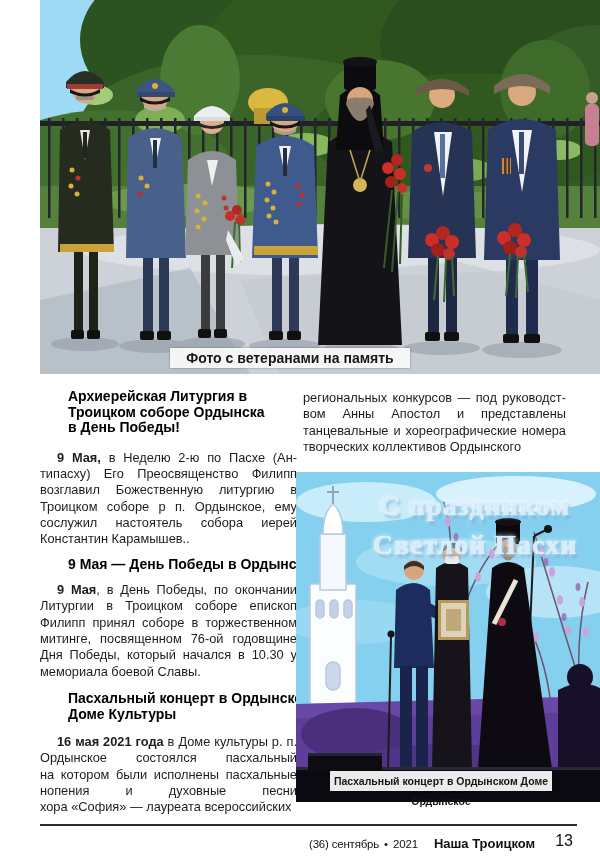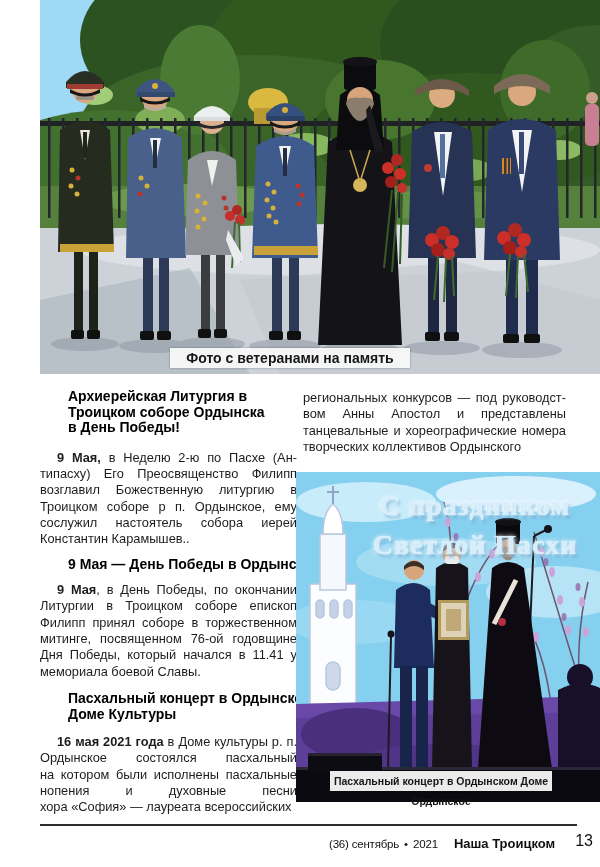--- a/index.html
+++ b/index.html
@@ -38,21 +38,21 @@
 
   .mt-h1{margin-top:2px;}
   .mt-p1{margin-top:14px;}
   .mt-h2{margin-top:9px;}
   .mt-p2{margin-top:10px;}
   .mt-h3{margin-top:11px;}
   .mt-p3{margin-top:12px;}
 
   
   .footer-rule{position:absolute;left:40px;top:824px;width:537px;height:2px;background:#2c2c2c;}
-  .footer-meta{position:absolute;right:7px;top:830px;display:flex;align-items:flex-end;color:#111;}
+  .footer-meta{position:absolute;right:27px;top:830px;display:flex;align-items:flex-end;color:#111;}
   .footer-issue,.footer-year{font-size:11.5px;line-height:16px;letter-spacing:-.2px;}
   .footer-sep{font-size:11.5px;line-height:16px;margin:0 5px;}
   .footer-brand{font-size:13px;font-weight:bold;line-height:16px;margin-left:16px;}
   .footer-page{font-size:16px;line-height:22px;margin-left:20px;font-weight:400;}
 </style>
 </head>
 <body>
 
 <div class="page">
 
@@ -333,21 +333,21 @@
         <div>Константин Карамышев..</div>
       </div>
     <div class="hlines mt-h2">
         <div>9 Мая — День Победы в Ордынске</div>
       </div>
     <div class="para indent mt-p2">
         <div class="j"><b>9 Мая</b>, в День Победы, по окончании</div>
         <div class="j">Литургии в Троицком соборе  епископ</div>
         <div class="j">Филипп принял соборе в торжественном</div>
         <div class="j">митинге, посвященном 76-ой годовщине</div>
-        <div class="j">Дня Победы, который начался в 11.41 у</div>
+        <div class="j">Дня Победы, который начался в 10.30 у</div>
         <div>мемориала боевой Славы.</div>
       </div>
     <div class="hlines mt-h3">
         <div>Пасхальный концерт в Ордынском</div>
         <div>Доме Культуры</div>
       </div>
     <div class="para indent mt-p3">
         <div class="j"><b>16 мая 2021 года</b> в  Доме культуры р. п.</div>
         <div class="j">Ордынское состоялся  пасхальный концерт,</div>
         <div class="j">на котором были исполнены пасхальные пес-</div>

